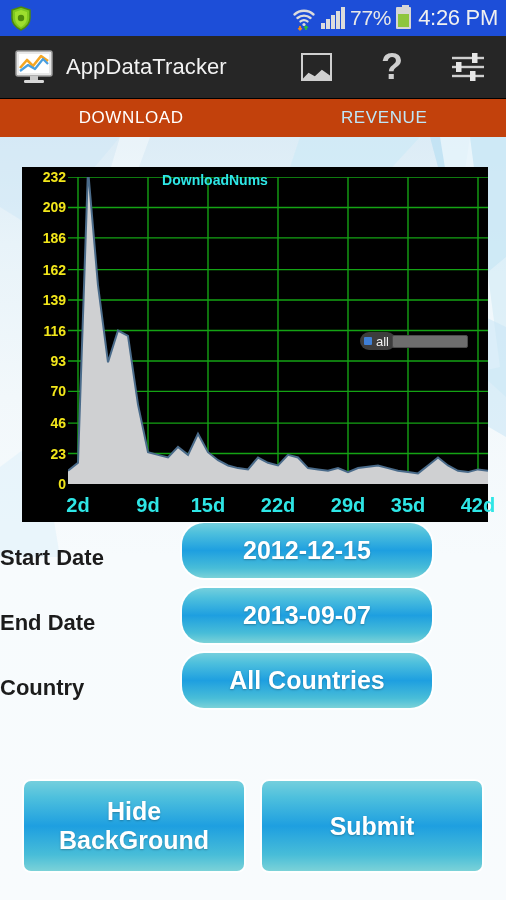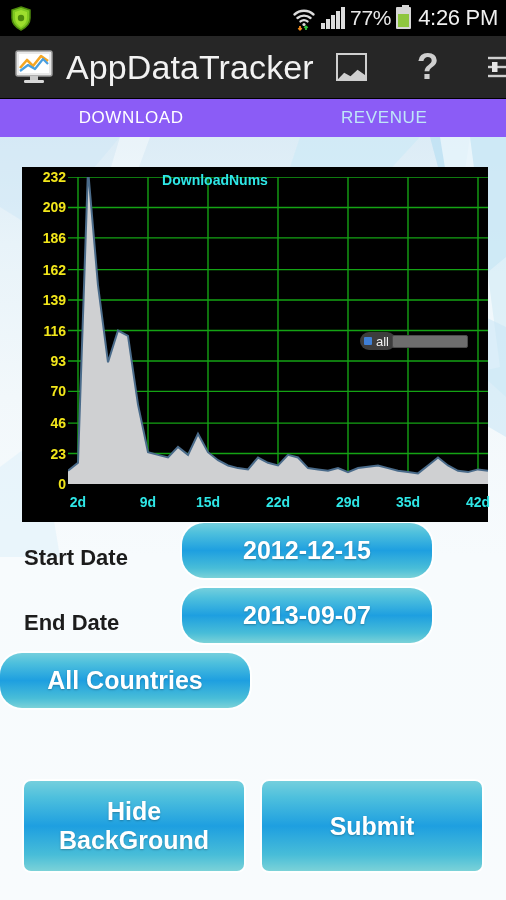--- a/index.html
+++ b/index.html
@@ -6,21 +6,21 @@
   html, body {
     width: 506px; height: 900px;
     font-family: "Liberation Sans", sans-serif;
     background: #f4f9fc;
     overflow: hidden;
   }
   #app { position: relative; width: 506px; height: 900px; overflow: hidden; }
 
   
   .statusbar {
-    height: 36px; background: #000000; position: relative;
+    height: 36px; background: #1d4ed8; position: relative;
     display: flex; align-items: center; padding: 0 8px 0 10px;
   }
   .shield { width: 22px; height: 25px; position: relative; }
   .shield svg { display:block; }
   .status-right {
     margin-left: auto; display: flex; align-items: center; gap: 5px;
     color: #e8e8e8; font-size: 21px; letter-spacing: -0.3px;
   }
   .wifi-ic { width: 24px; height: 26px; position: relative; display:block;}
   .sig-ic { width: 24px; height: 22px; display:flex; align-items:flex-end; gap:1.5px;}
@@ -40,40 +40,40 @@
   .clock { font-size: 22px; color:#f0f0f0; margin-left:2px;}
 
   
   .actionbar {
     height: 63px; background: #262626;
     display: flex; align-items: center; padding-left: 14px;
     border-bottom: 1px solid #000;
   }
   .app-logo { width: 40px; height: 36px; flex: none; }
   .app-title {
-    color: #f2f2f2; font-size: 34px; margin-left: 12px;
+    color: #f2f2f2; font-size: 22px; margin-left: 12px;
     font-weight: 400; letter-spacing: 0.1px; white-space: nowrap;
   }
   .ab-actions { margin-left: auto; display: flex; align-items: center; }
   .ab-btn {
     width: 76px; height: 63px; display:flex; align-items:center; justify-content:center;
     cursor: pointer;
   }
   .ic-gallery { width: 31px; height: 28px; border: 2.5px solid #cfcfcf; position: relative; overflow:hidden;}
   .ic-gallery::after{
     content:""; position:absolute; left:-1px; bottom:-1px; width:130%; height:55%;
     background:#cfcfcf;
     clip-path: polygon(0% 100%, 20% 45%, 38% 72%, 58% 22%, 100% 100%);
   }
   .ic-help { color:#cfcfcf; font-size: 36px; font-weight: bold; line-height: 1; }
   .ic-sliders { width: 34px; height: 30px; position: relative;}
 
   
   .tabbar {
-    height: 38px; background: #8b5cf6; display: flex; align-items: stretch;
+    height: 38px; background: #c2410c; display: flex; align-items: stretch;
     position: relative; overflow: hidden;
   }
   .tab {
     flex: 1 0 auto; display: flex; align-items: center; justify-content: center;
     font-size: 17px; letter-spacing: 0.6px; cursor: pointer; padding: 0 12px;
   }
   .tab.active { color: #ffffff; }
   .tab.inactive { color: #bfe6f8; }
 
   
@@ -101,21 +101,21 @@
   .ytick {
     position:absolute; color:#f2e61a; font-size:14px; font-weight:bold;
     right: 2px; transform: translateY(-50%); white-space:nowrap;
   }
   .plot {
     position:absolute; left: 46px; right: 0px; top: 10px; bottom: 38px;
   }
   .plot svg { display:block; width:100%; height:100%; }
   .xaxis { position:absolute; left:46px; right:0; bottom: 6px; height: 22px; }
   .xtick {
-    position:absolute; color:#2ee6e6; font-size:14px; font-weight:bold;
+    position:absolute; color:#2ee6e6; font-size:20px; font-weight:bold;
     transform: translateX(-50%); white-space:nowrap;
   }
   .legend-pill {
     position: absolute; right: 20px; top: 165px; z-index: 8;
     display:flex; align-items:center; height: 18px;
   }
   .pill {
     display:flex; align-items:center; background:#3d3d3d; height:18px;
     border-radius: 9px; padding: 0 7px 0 4px; gap:4px;
   }
@@ -123,21 +123,21 @@
   .pill-label { color:#f0f0f0; font-size:13px; line-height:1; }
   .pill-bar {
     width: 76px; height: 13px; background:#6d6d6d; border:1px solid #4a4a4a;
     margin-left:-4px; border-radius:2px;
   }
 
   
   .form { position:absolute; left:0; right:0; top: 388px; }
   .frow { display:flex; align-items:center; height: 65px; }
   .flabel {
-    width: 182px; padding-left: 24px; color:#1c1c1c;
+    width: 182px; color:#1c1c1c;
     font-size: 22px; font-weight: bold;
   }
   .btn {
     border: none; color:#fff; font-weight: bold;
     border-radius: 7px; cursor: pointer;
     text-align:center; font-family:"Liberation Sans", sans-serif;
     background: linear-gradient(180deg,#74cfdd 0%, #4ec0dd 18%, #1e9fe0 50%, #48bdd8 82%, #7bd2d8 100%);
     box-shadow: 0 0 0 2px rgba(255,255,255,0.85);
     text-shadow: 0 1px 2px rgba(0,0,0,0.25);
   }
@@ -317,20 +317,21 @@
     <div class="form">
       <div class="frow r1">
         <span class="flabel">Start Date</span>
         <button class="btn val-btn">2012-12-15</button>
       </div>
       <div class="frow r2">
         <span class="flabel">End Date</span>
         <button class="btn val-btn">2013-09-07</button>
       </div>
       <div class="frow r3">
+        <span class="flabel">Country</span>
         <button class="btn val-btn">All Countries</button>
       </div>
     </div>
 
     <div class="bottom">
       <button class="btn big-btn" id="hidebg">Hide<br>BackGround</button>
       <button class="btn big-btn">Submit</button>
     </div>
 
   </div>

